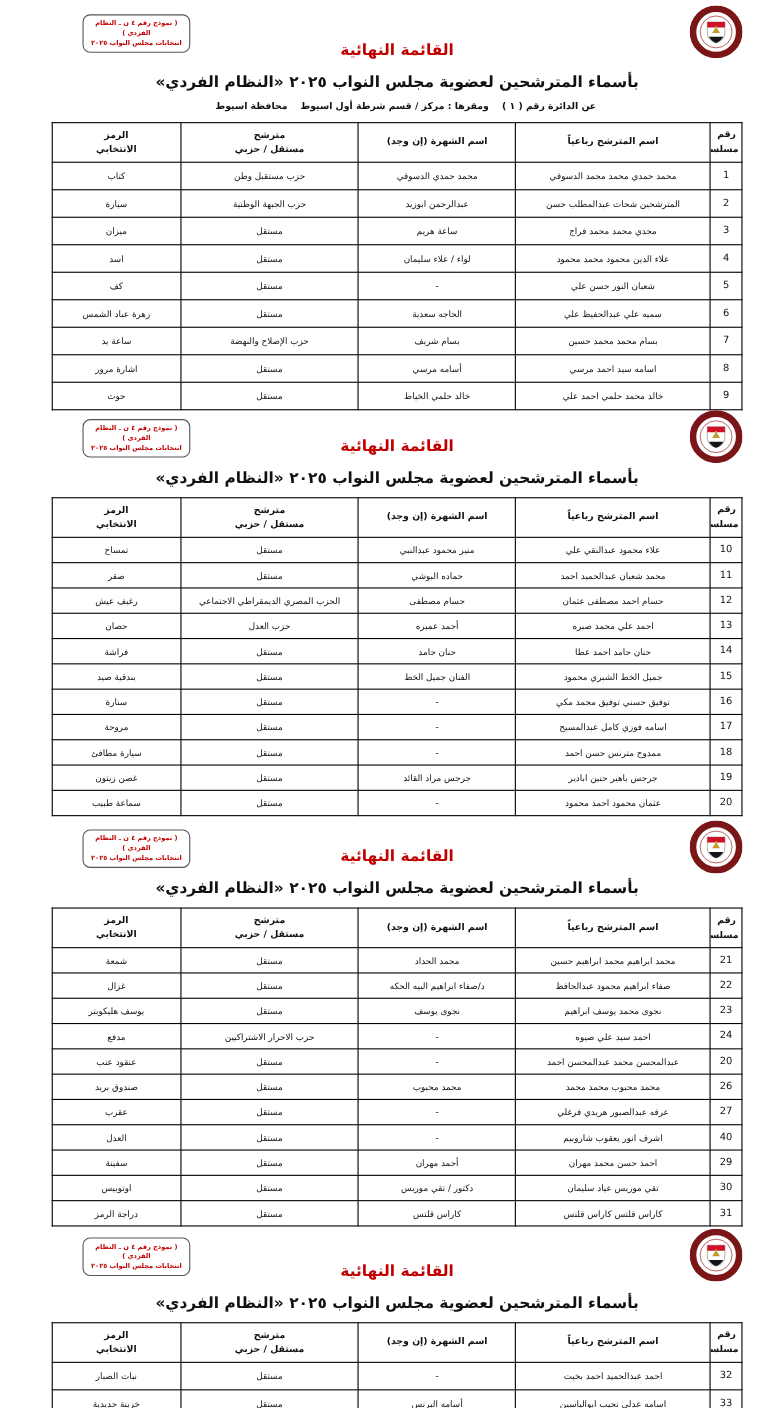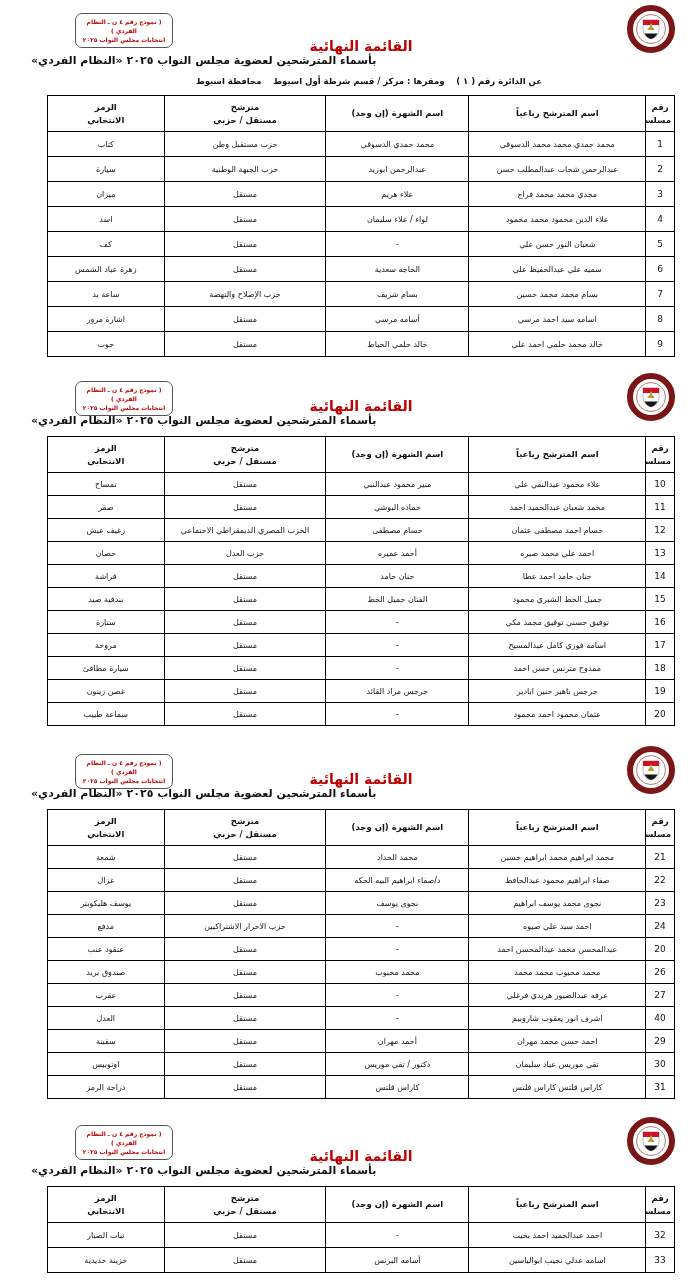--- a/index.html
+++ b/index.html
@@ -30,22 +30,22 @@
   
   .emblem { position: absolute; top: 5px; right: 16px; width: 48px; height: 48px; }
 
   .title {
     padding-top: 38px; text-align: center;
     color: #c00000; font-weight: bold; font-size: 14px;
   }
   .p2 .title, .p3 .title { padding-top: 30px; }
   .p4 .title { padding-top: 36px; }
   .subtitle {
-    text-align: left;
-    font-weight: bold; font-size: 11px; color: #111;
+    margin-top: 13px; text-align: center;
+    font-weight: bold; font-size: 14px; color: #111;
   }
   .district {
     margin-top: 9px; text-align: center;
     font-weight: bold; font-size: 8.5px; color: #111;
     white-space: pre;
     padding-left: 16px;
   }
 
   table.roster {
     width: 628px; margin: 9px auto 0;
@@ -111,29 +111,29 @@
       <tbody>
         <tr>
           <td class="serial">1</td>
           <td>محمد حمدي محمد محمد الدسوقي</td>
           <td>محمد حمدي الدسوقي</td>
           <td>حزب مستقبل وطن</td>
           <td>كتاب</td>
         </tr>
         <tr>
           <td class="serial">2</td>
-          <td>عبدالرحمن شحات عبدالمطلب حسن</td>
+          <td>المترشحين شحات عبدالمطلب حسن</td>
           <td>عبدالرحمن ابوزيد</td>
           <td>حزب الجبهة الوطنية</td>
           <td>سيارة</td>
         </tr>
         <tr>
           <td class="serial">3</td>
           <td>مجدي محمد محمد فراج</td>
-          <td>علاء هريم</td>
+          <td>ساعة هريم</td>
           <td>مستقل</td>
           <td>ميزان</td>
         </tr>
         <tr>
           <td class="serial">4</td>
           <td>علاء الدين محمود محمد محمود</td>
           <td>لواء / علاء سليمان</td>
           <td>مستقل</td>
           <td>اسد</td>
         </tr>

